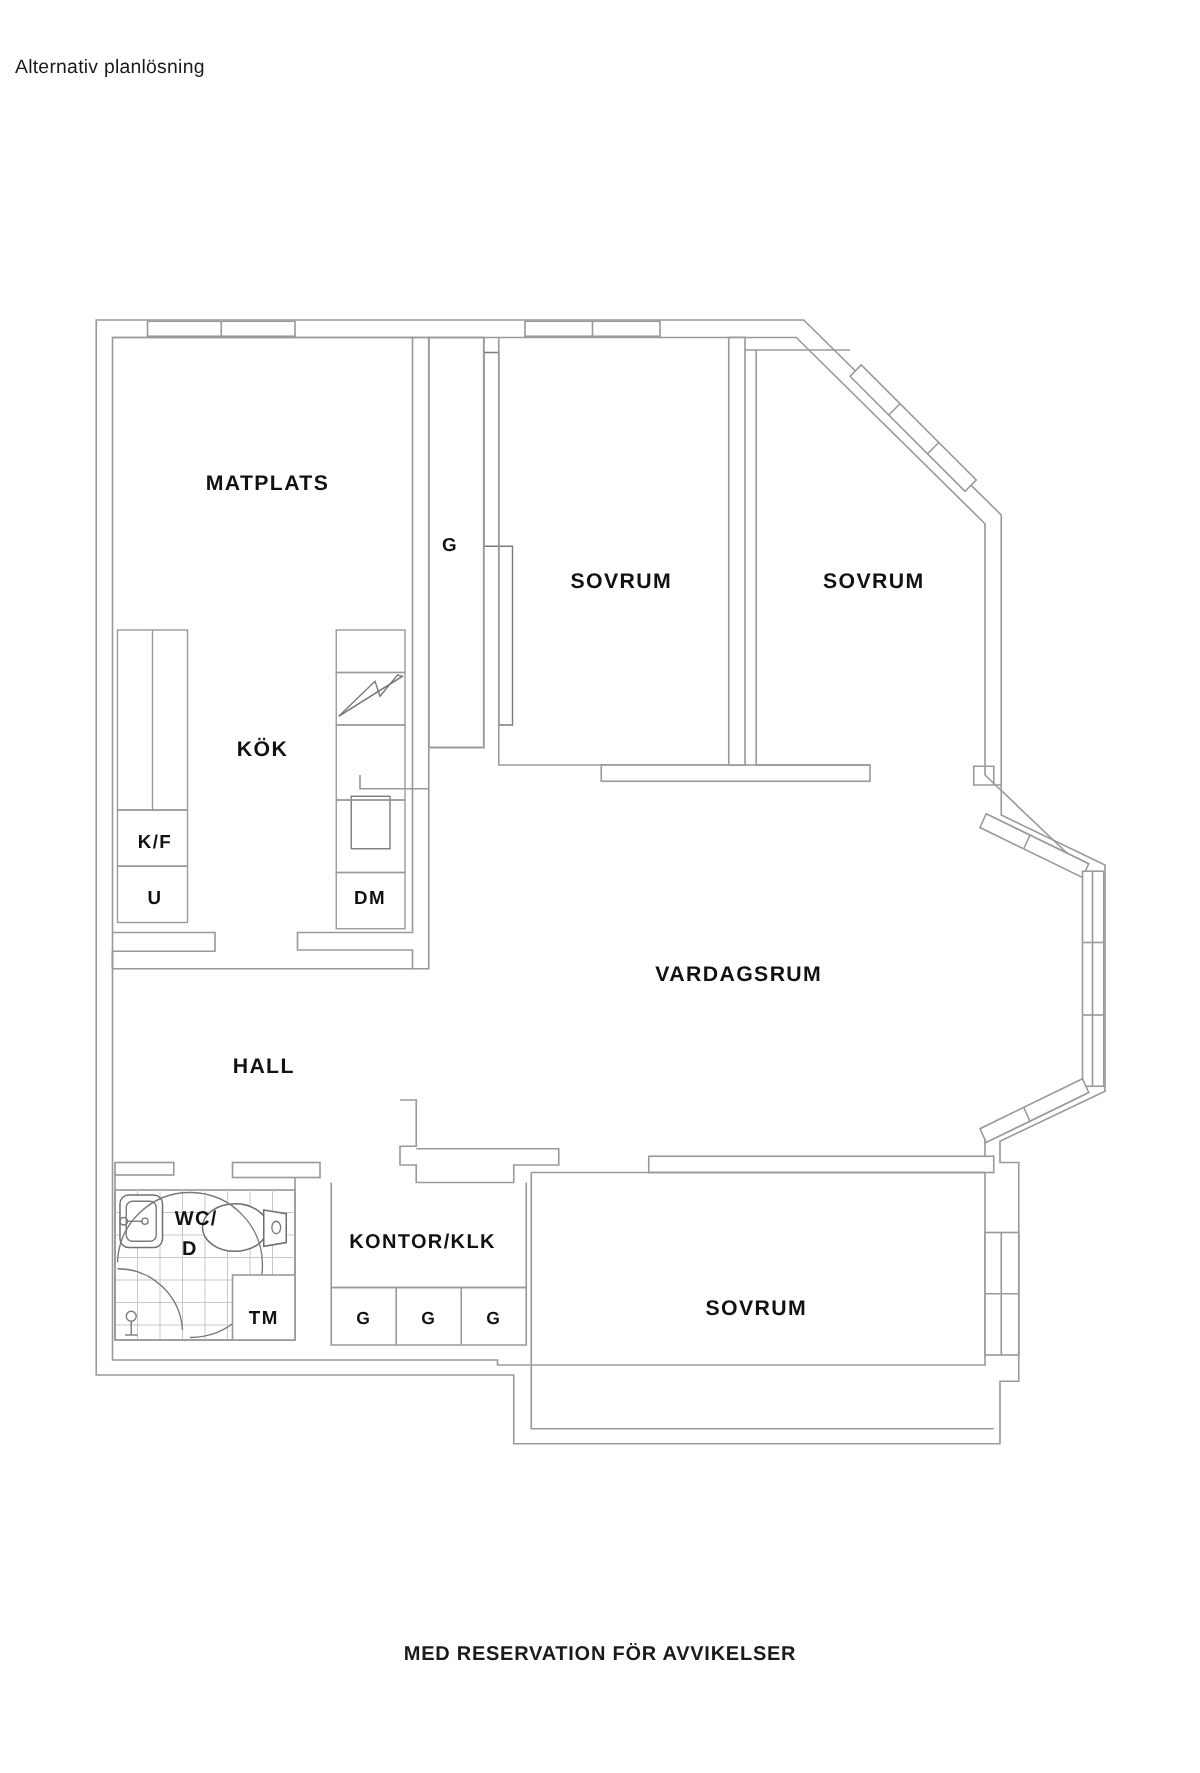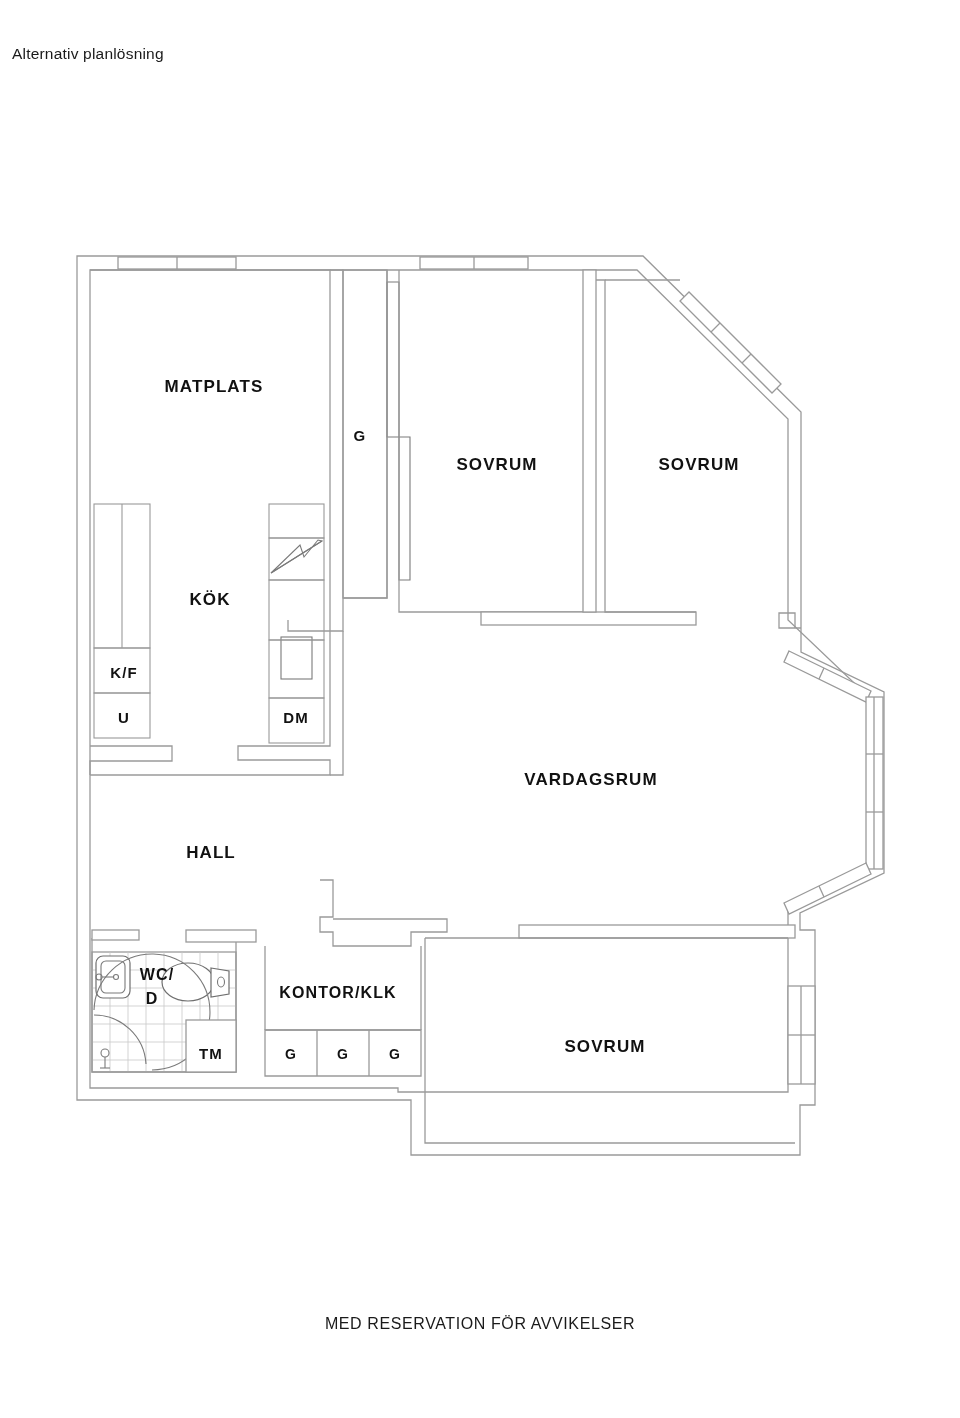--- a/index.html
+++ b/index.html
@@ -33,21 +33,21 @@
     width: 960px;
     height: 1418px;
   }
   #footer-note {
     position: absolute;
     left: 0;
     top: 1315px;
     width: 960px;
     text-align: center;
     font-size: 16px;
-    font-weight: 400;
+    font-weight: 700;
     letter-spacing: 0.6px;
     color: #1a1a1a;
   }
   .room-label {
     font-family: "Liberation Sans", sans-serif;
     font-weight: 700;
     fill: #111111;
     letter-spacing: 1.1px;
   }
   .rl-lg { font-size: 17px; }

